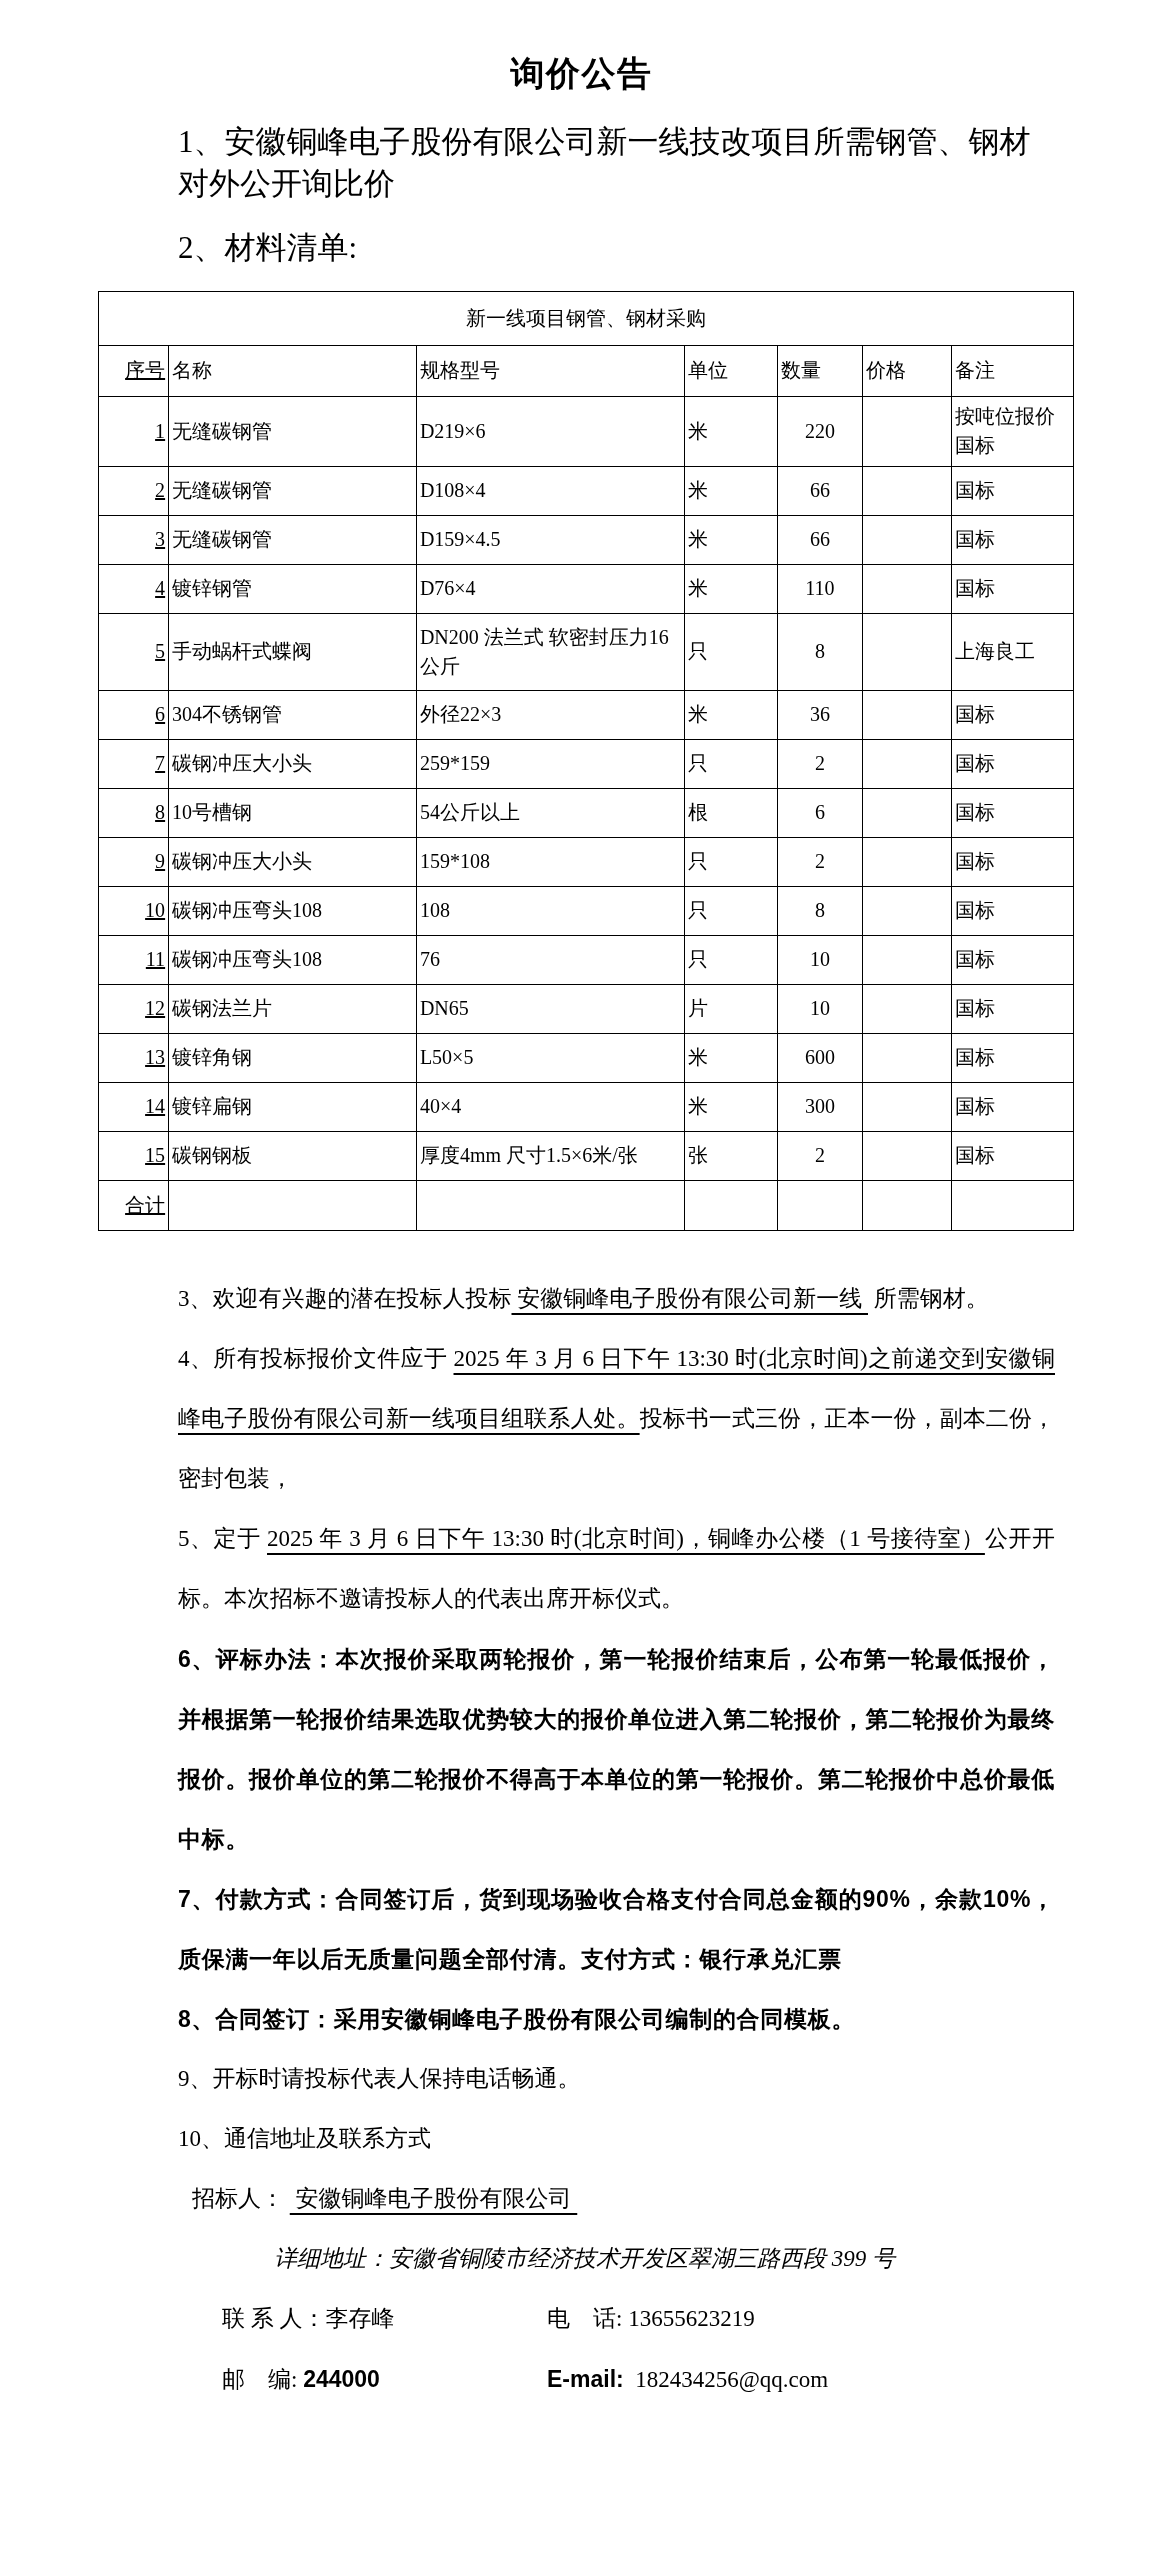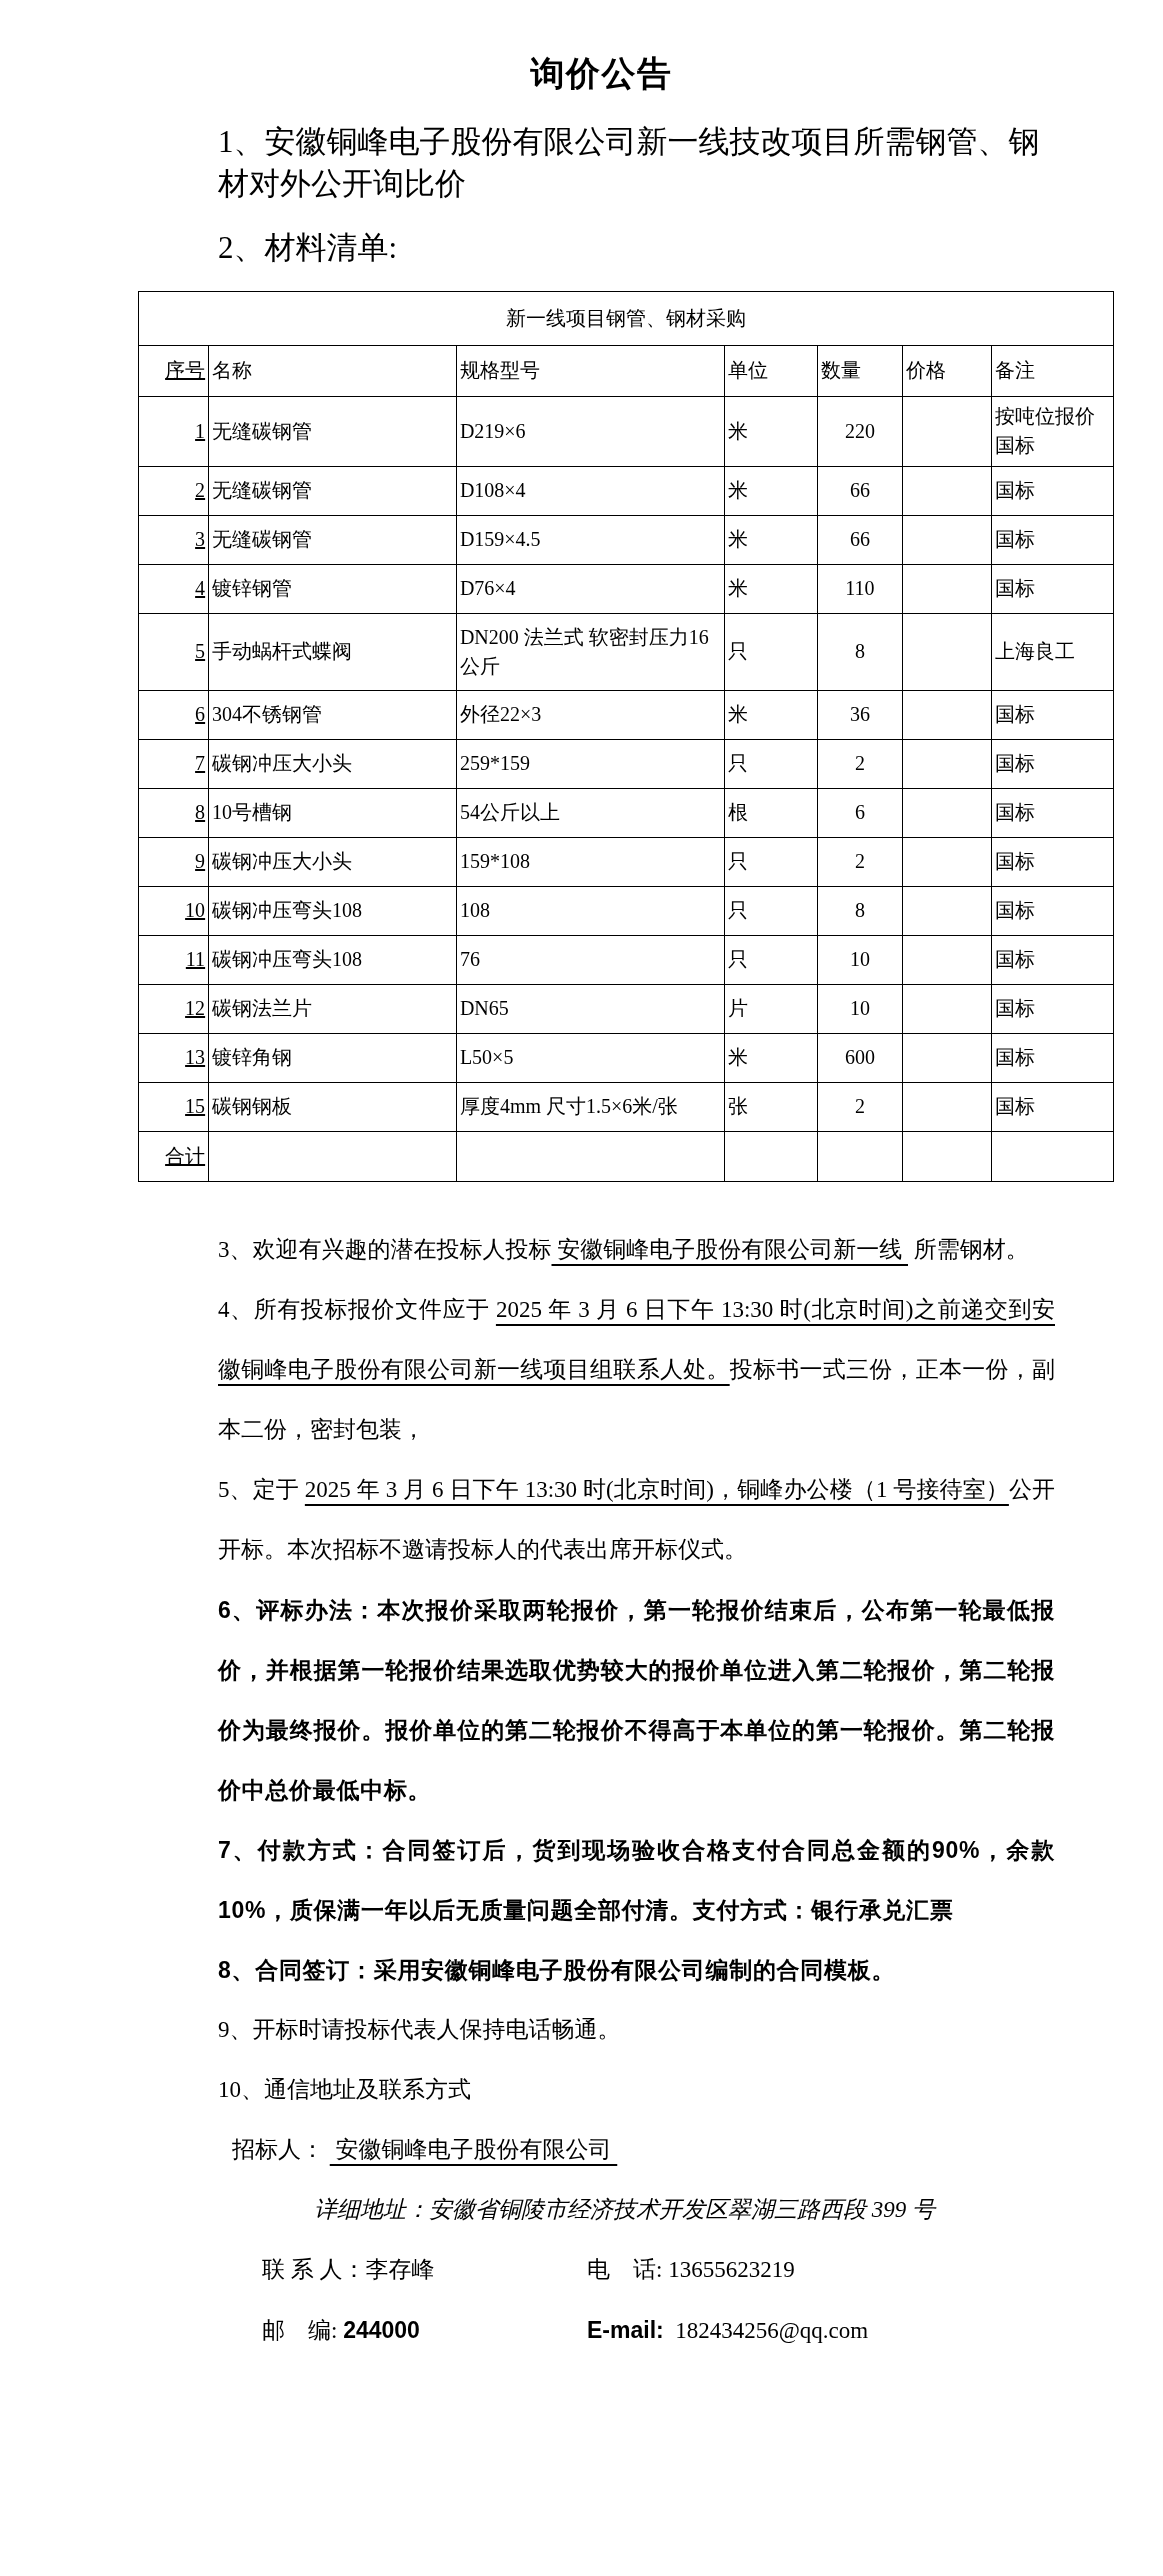--- a/index.html
+++ b/index.html
@@ -8,21 +8,20 @@
     width: 1163px;
     font-family: "Liberation Serif", "DejaVu Serif", serif;
     color: #000000;
   }
   .page {
     position: relative;
     width: 1163px;
     height: 2576px;
     background: #ffffff;
     overflow: hidden;
-    padding-left: 40px;
   }
   .doc-title {
     padding-top: 54px;
     text-align: center;
     font-size: 34px;
     font-weight: bold;
     letter-spacing: 1.5px;
     line-height: 1.2;
   }
   .intro {
@@ -240,20 +239,29 @@
         <tr class="data-row">
           <td class="col-no">13</td>
           <td class="col-name">镀锌角钢</td>
           <td class="col-spec">L50×5</td>
           <td class="col-unit">米</td>
           <td class="col-qty">600</td>
           <td class="col-price"></td>
           <td class="col-note">国标</td>
         </tr>
         <tr class="data-row">
+          <td class="col-no">14</td>
+          <td class="col-name">镀锌扁钢</td>
+          <td class="col-spec">40×4</td>
+          <td class="col-unit">米</td>
+          <td class="col-qty">300</td>
+          <td class="col-price"></td>
+          <td class="col-note">国标</td>
+        </tr>
+        <tr class="data-row">
           <td class="col-no">15</td>
           <td class="col-name">碳钢钢板</td>
           <td class="col-spec">厚度4mm 尺寸1.5×6米/张</td>
           <td class="col-unit">张</td>
           <td class="col-qty">2</td>
           <td class="col-price"></td>
           <td class="col-note">国标</td>
         </tr>
       </tbody>
     <tbody>

